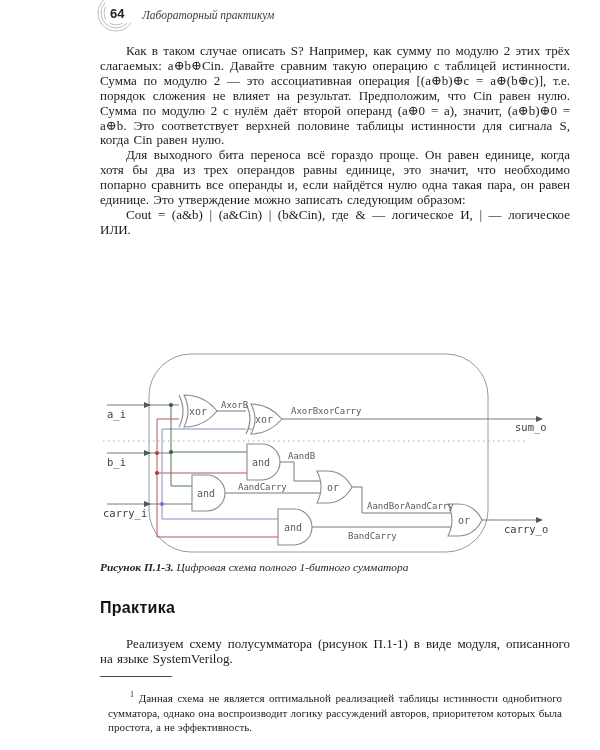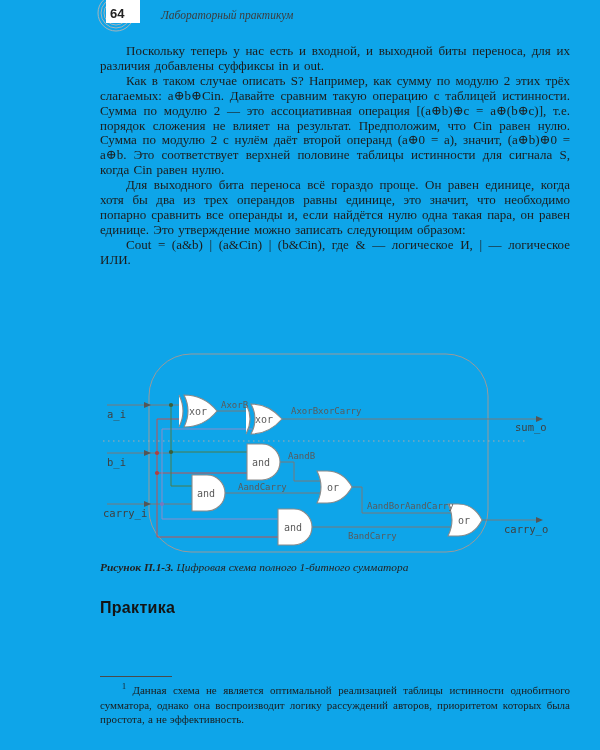--- a/index.html
+++ b/index.html
@@ -1,22 +1,22 @@
 <!DOCTYPE html>
 <html><head>
 <meta charset="utf-8">
 <style>
   html,body{margin:0;padding:0;background:#e9e9e9;}
-  .page{position:relative;width:600px;height:750px;background:#0ea5e9;overflow:hidden;
+  .page{position:relative;width:600px;height:750px;background:#ffffff;overflow:hidden;
         font-family:"Liberation Serif","DejaVu Serif",serif;color:#1c1c1c;}
   
   .hdr-icon{position:absolute;left:92px;top:0px;}
   .pagenum{position:absolute;left:107px;top:6px;font-family:"Liberation Sans",sans-serif;
            font-weight:bold;font-size:13px;color:#222;background:#fff;padding:0 3px;}
-  .runtitle{position:absolute;left:142px;top:9px;font-style:italic;font-size:11.5px;color:#3c3c3c;margin-left:19px;}
+  .runtitle{position:absolute;left:142px;top:9px;font-style:italic;font-size:11.5px;color:#3c3c3c;}
   
   .bodytext{position:absolute;left:100px;top:44px;width:470px;height:300px;overflow:hidden;
             font-size:13px;line-height:14.9px;text-align:justify;word-spacing:1px;}
   .bodytext p{margin:0;text-indent:26px;}
   .it{}
   sup.fn{font-size:8px;vertical-align:super;line-height:0;}
   
   .figure{position:absolute;left:95px;top:348px;}
   .figure svg{display:block;}
   .wire{stroke:#787878;stroke-width:1;fill:none;}
@@ -35,42 +35,41 @@
   .heading{position:absolute;left:100px;top:599px;font-family:"Liberation Sans",sans-serif;
            font-weight:bold;font-size:16px;letter-spacing:.3px;color:#141414;}
   
   .practice{position:absolute;left:100px;top:636px;width:470px;font-size:13px;line-height:15px;
             text-align:justify;word-spacing:1px;}
   .practice p{margin:0;text-indent:26px;}
   
   .footrule{position:absolute;left:100px;top:676px;width:72px;border-top:1px solid #4a4a4a;}
   .footnote{position:absolute;left:100px;top:683px;width:470px;font-size:11px;line-height:14.6px;
             text-align:justify;word-spacing:.5px;}
-  .footnote p{margin:0;text-indent:22px;}
+  .footnote p{margin:8px;text-indent:22px;}
 </style>
 </head>
 <body>
 
 <div class="page">
 
   <svg class="hdr-icon" width="48" height="36" viewBox="0 0 48 36">
     <g stroke="#b5b5b5" stroke-width="0.9" fill="none">
       <circle cx="24" cy="13" r="6"></circle>
       <circle cx="24" cy="13" r="9"></circle>
       <circle cx="24" cy="13" r="12"></circle>
       <circle cx="24" cy="13" r="15"></circle>
       <circle cx="24" cy="13" r="18"></circle>
     </g>
     <rect x="14" y="0" width="34" height="23" fill="#ffffff"></rect>
   </svg>
   <div class="pagenum">64</div>
   <div class="runtitle">Лабораторный практикум</div>
 
   <div class="bodytext">
-    <p>Поскольку теперь у нас есть и входной, и выходной биты переноса, для их различия добавлены суффиксы in и out.</p>
     <p>Как в таком случае описать S? Например, как сумму по модулю 2 этих трёх слагаемых: a⊕b⊕Cin. Давайте сравним такую операцию с таблицей истинности. Сумма по модулю 2 — это ассоциативная операция [(a⊕b)⊕c = a⊕(b⊕c)], т.е. порядок сложения не влияет на результат. Предположим, что Cin равен нулю. Сумма по модулю 2 с нулём даёт второй операнд (a⊕0 = a), значит, (a⊕b)⊕0 = a⊕b. Это соответствует верхней половине таблицы истинности для сигнала S, когда Cin равен нулю.</p>
     <p>Для выходного бита переноса всё гораздо проще. Он равен единице, когда хотя бы два из трех операндов равны единице, это значит, что необходимо попарно сравнить все операнды и, если найдётся нулю одна такая пара, он равен единице. Это утверждение можно записать следующим образом:</p>
     <p><span class="it">Cout = (a&amp;b) | (a&amp;Cin) | (b&amp;Cin)</span><span>, где &amp; — логическое И, | — логическое ИЛИ.</span></p>
   </div>
 
   <div class="figure">
     <svg width="465" height="214" viewBox="95 348 465 214">
 
       <rect class="module" x="149" y="354" width="339" height="198" rx="42"></rect>
 
@@ -168,19 +167,22 @@
       <text class="portlabel" x="103" y="517">carry_i</text>
       <text class="portlabel" x="515" y="431">sum_o</text>
       <text class="portlabel" x="504" y="533">carry_o</text>
     </svg>
   </div>
 
   <div class="caption"><span class="cap-label">Рисунок П.1-3.</span><span> Цифровая схема полного 1-битного сумматора</span></div>
 
   <div class="heading">Практика</div>
 
+  <div class="practice">
+    <p><span>Реализуем схему полусумматора (</span><span class="it">рисунок П.1-1</span><span>) в виде модуля, описанного на языке SystemVerilog.</span></p>
+  </div>
 
   <div class="footrule"></div>
   <div class="footnote">
     <p><sup class="fn">1</sup><span> Данная схема не является оптимальной реализацией таблицы истинности однобитного сумматора, однако она воспроизводит логику рассуждений авторов, приоритетом которых была простота, а не эффективность.</span></p>
   </div>
 
 </div>
 
 </body></html>

